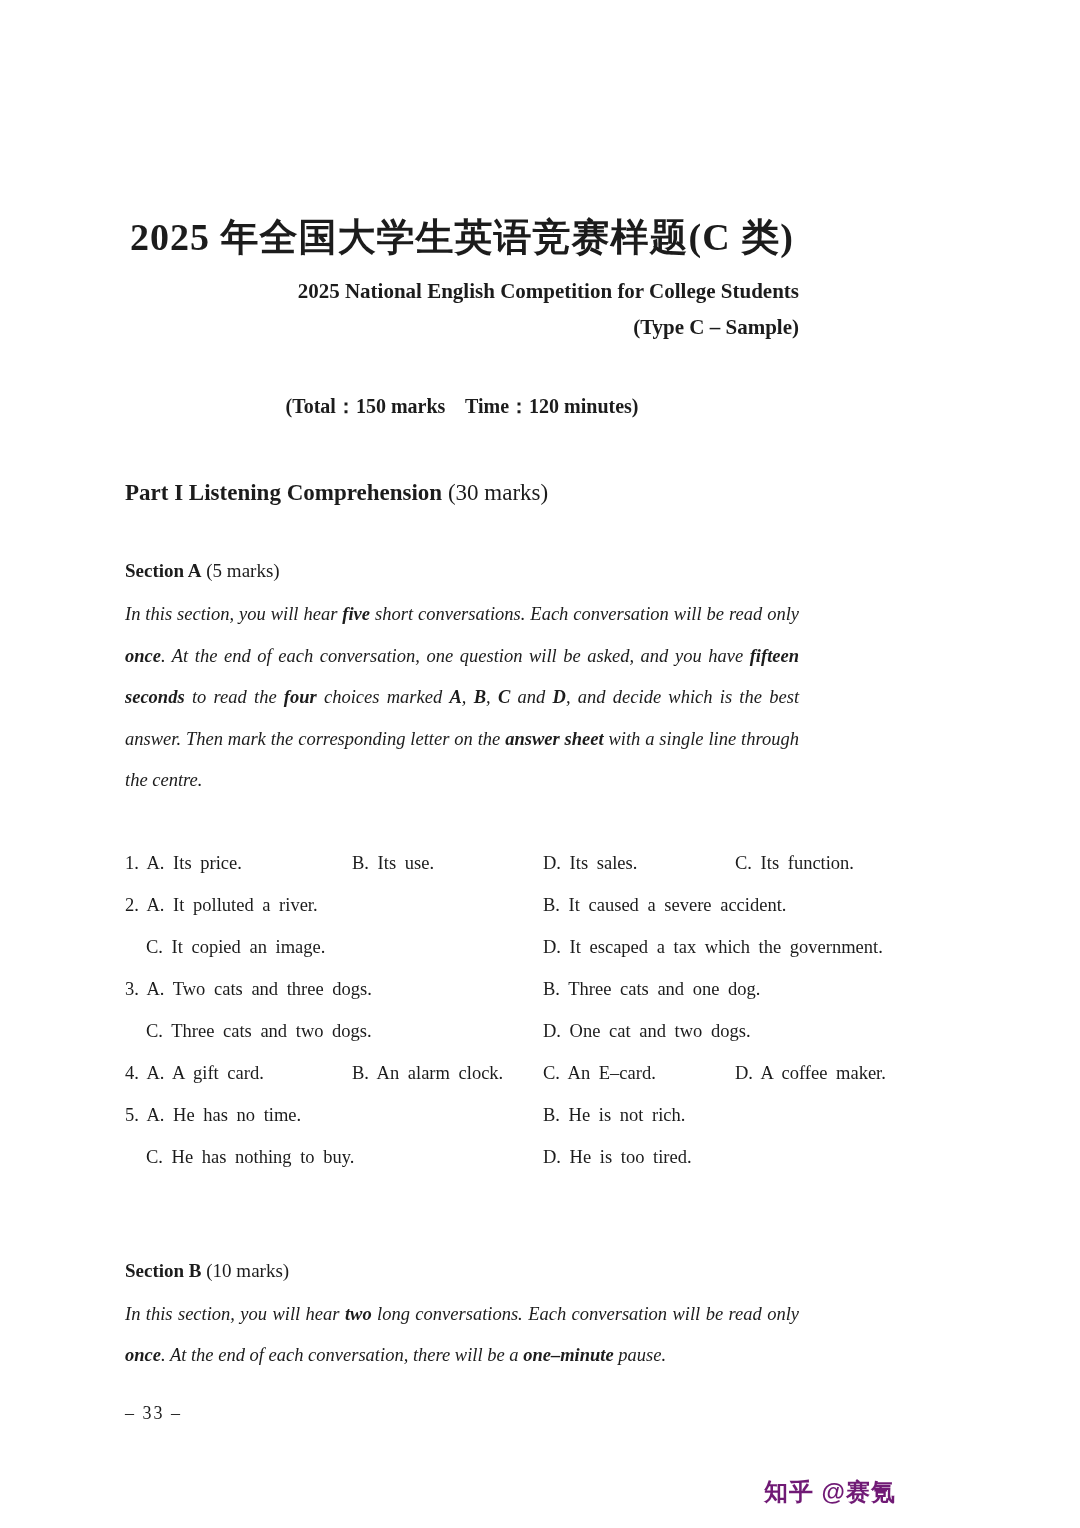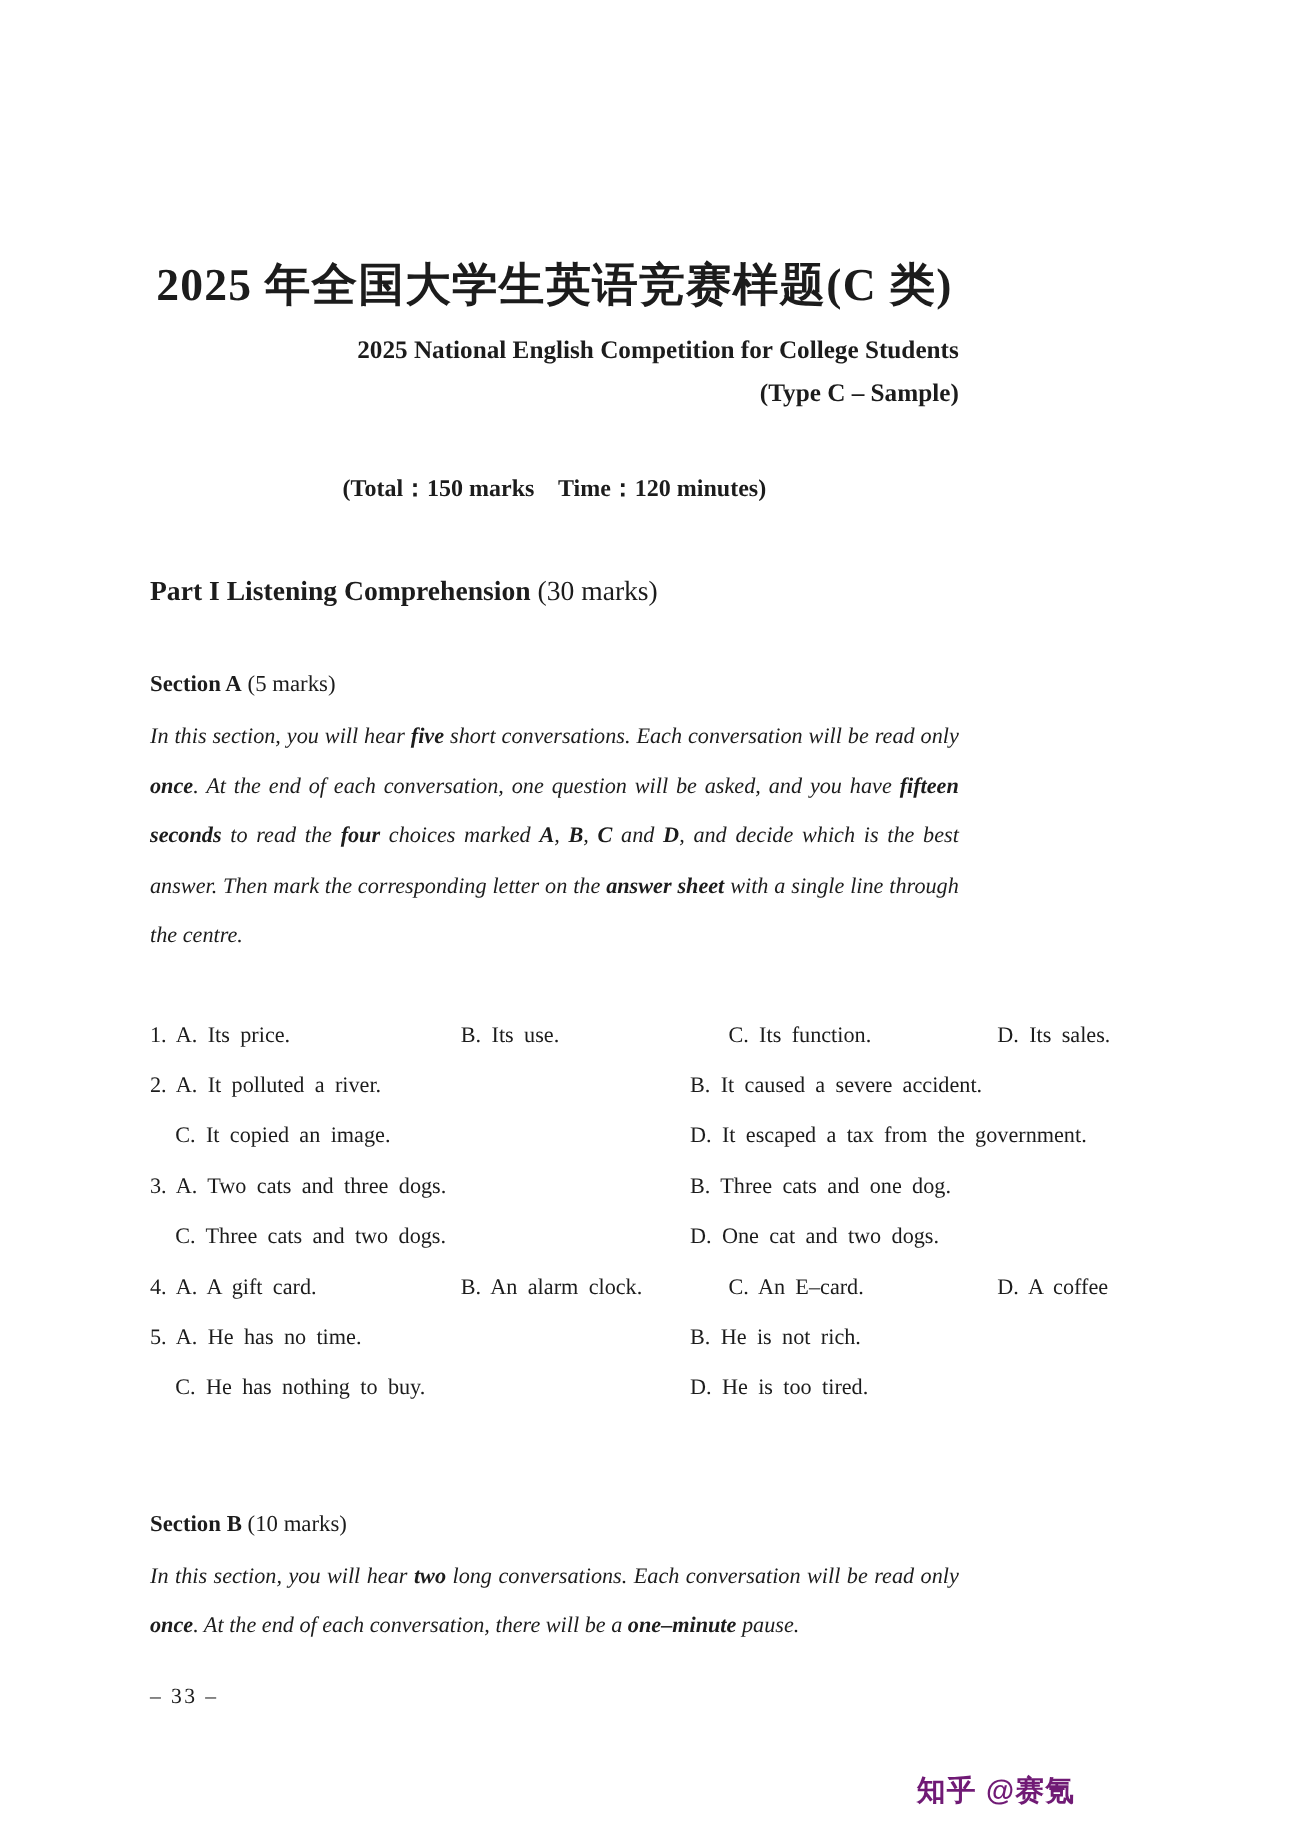--- a/index.html
+++ b/index.html
@@ -57,21 +57,21 @@
     line-height: 41.5px;
     text-align: justify;
   }
   .instructions .seg-bold { font-weight: bold; }
 
   .questions {
     margin-top: 40px;
     font-size: 18.5px;
     word-spacing: 4px;
   }
-  .q-row { line-height: 42px; display: grid; gap: 32px; }
+  .q-row { line-height: 42px; display: grid; }
   .q-row.row4 { grid-template-columns: 227px 191px 192px auto; }
   .q-row.row2 { grid-template-columns: 418px auto; }
   .q-row.indent > .cell:first-child { padding-left: 21px; }
   .cell { white-space: nowrap; }
 
   .section-b-heading { margin-top: 82px; font-size: 19px; }
 
   .instructions-b {
     margin-top: 12px;
     font-size: 18.5px;
@@ -121,30 +121,30 @@
     <div class="section-heading">
       <span class="b">Section A</span><span> (5 marks)</span>
     </div>
 
     <p class="instructions"><span>In this section, you will hear </span><span class="seg-bold">five</span><span> short conversations. Each conversation will be read only </span><span class="seg-bold">once</span><span>. At the end of each conversation, one question will be asked, and you have </span><span class="seg-bold">fifteen seconds</span><span> to read the </span><span class="seg-bold">four</span><span> choices marked </span><span class="seg-bold">A</span><span>, </span><span class="seg-bold">B</span><span>, </span><span class="seg-bold">C</span><span> and </span><span class="seg-bold">D</span><span>, and decide which is the best answer. Then mark the corresponding letter on the </span><span class="seg-bold">answer sheet</span><span> with a single line through the centre.</span></p>
 
     <div class="questions">
       <div class="q-row row4">
         <span class="cell">1. A. Its price.</span>
         <span class="cell">B. Its use.</span>
+        <span class="cell">D. Its sales.</span>
         <span class="cell">C. Its function.</span>
-        <span class="cell">D. Its sales.</span>
       </div>
       <div class="q-row row2">
         <span class="cell">2. A. It polluted a river.</span>
         <span class="cell">B. It caused a severe accident.</span>
       </div>
       <div class="q-row row2 indent">
         <span class="cell">C. It copied an image.</span>
-        <span class="cell">D. It escaped a tax from the government.</span>
+        <span class="cell">D. It escaped a tax which the government.</span>
       </div>
       <div class="q-row row2">
         <span class="cell">3. A. Two cats and three dogs.</span>
         <span class="cell">B. Three cats and one dog.</span>
       </div>
       <div class="q-row row2 indent">
         <span class="cell">C. Three cats and two dogs.</span>
         <span class="cell">D. One cat and two dogs.</span>
       </div>
       <div class="q-row row4">

